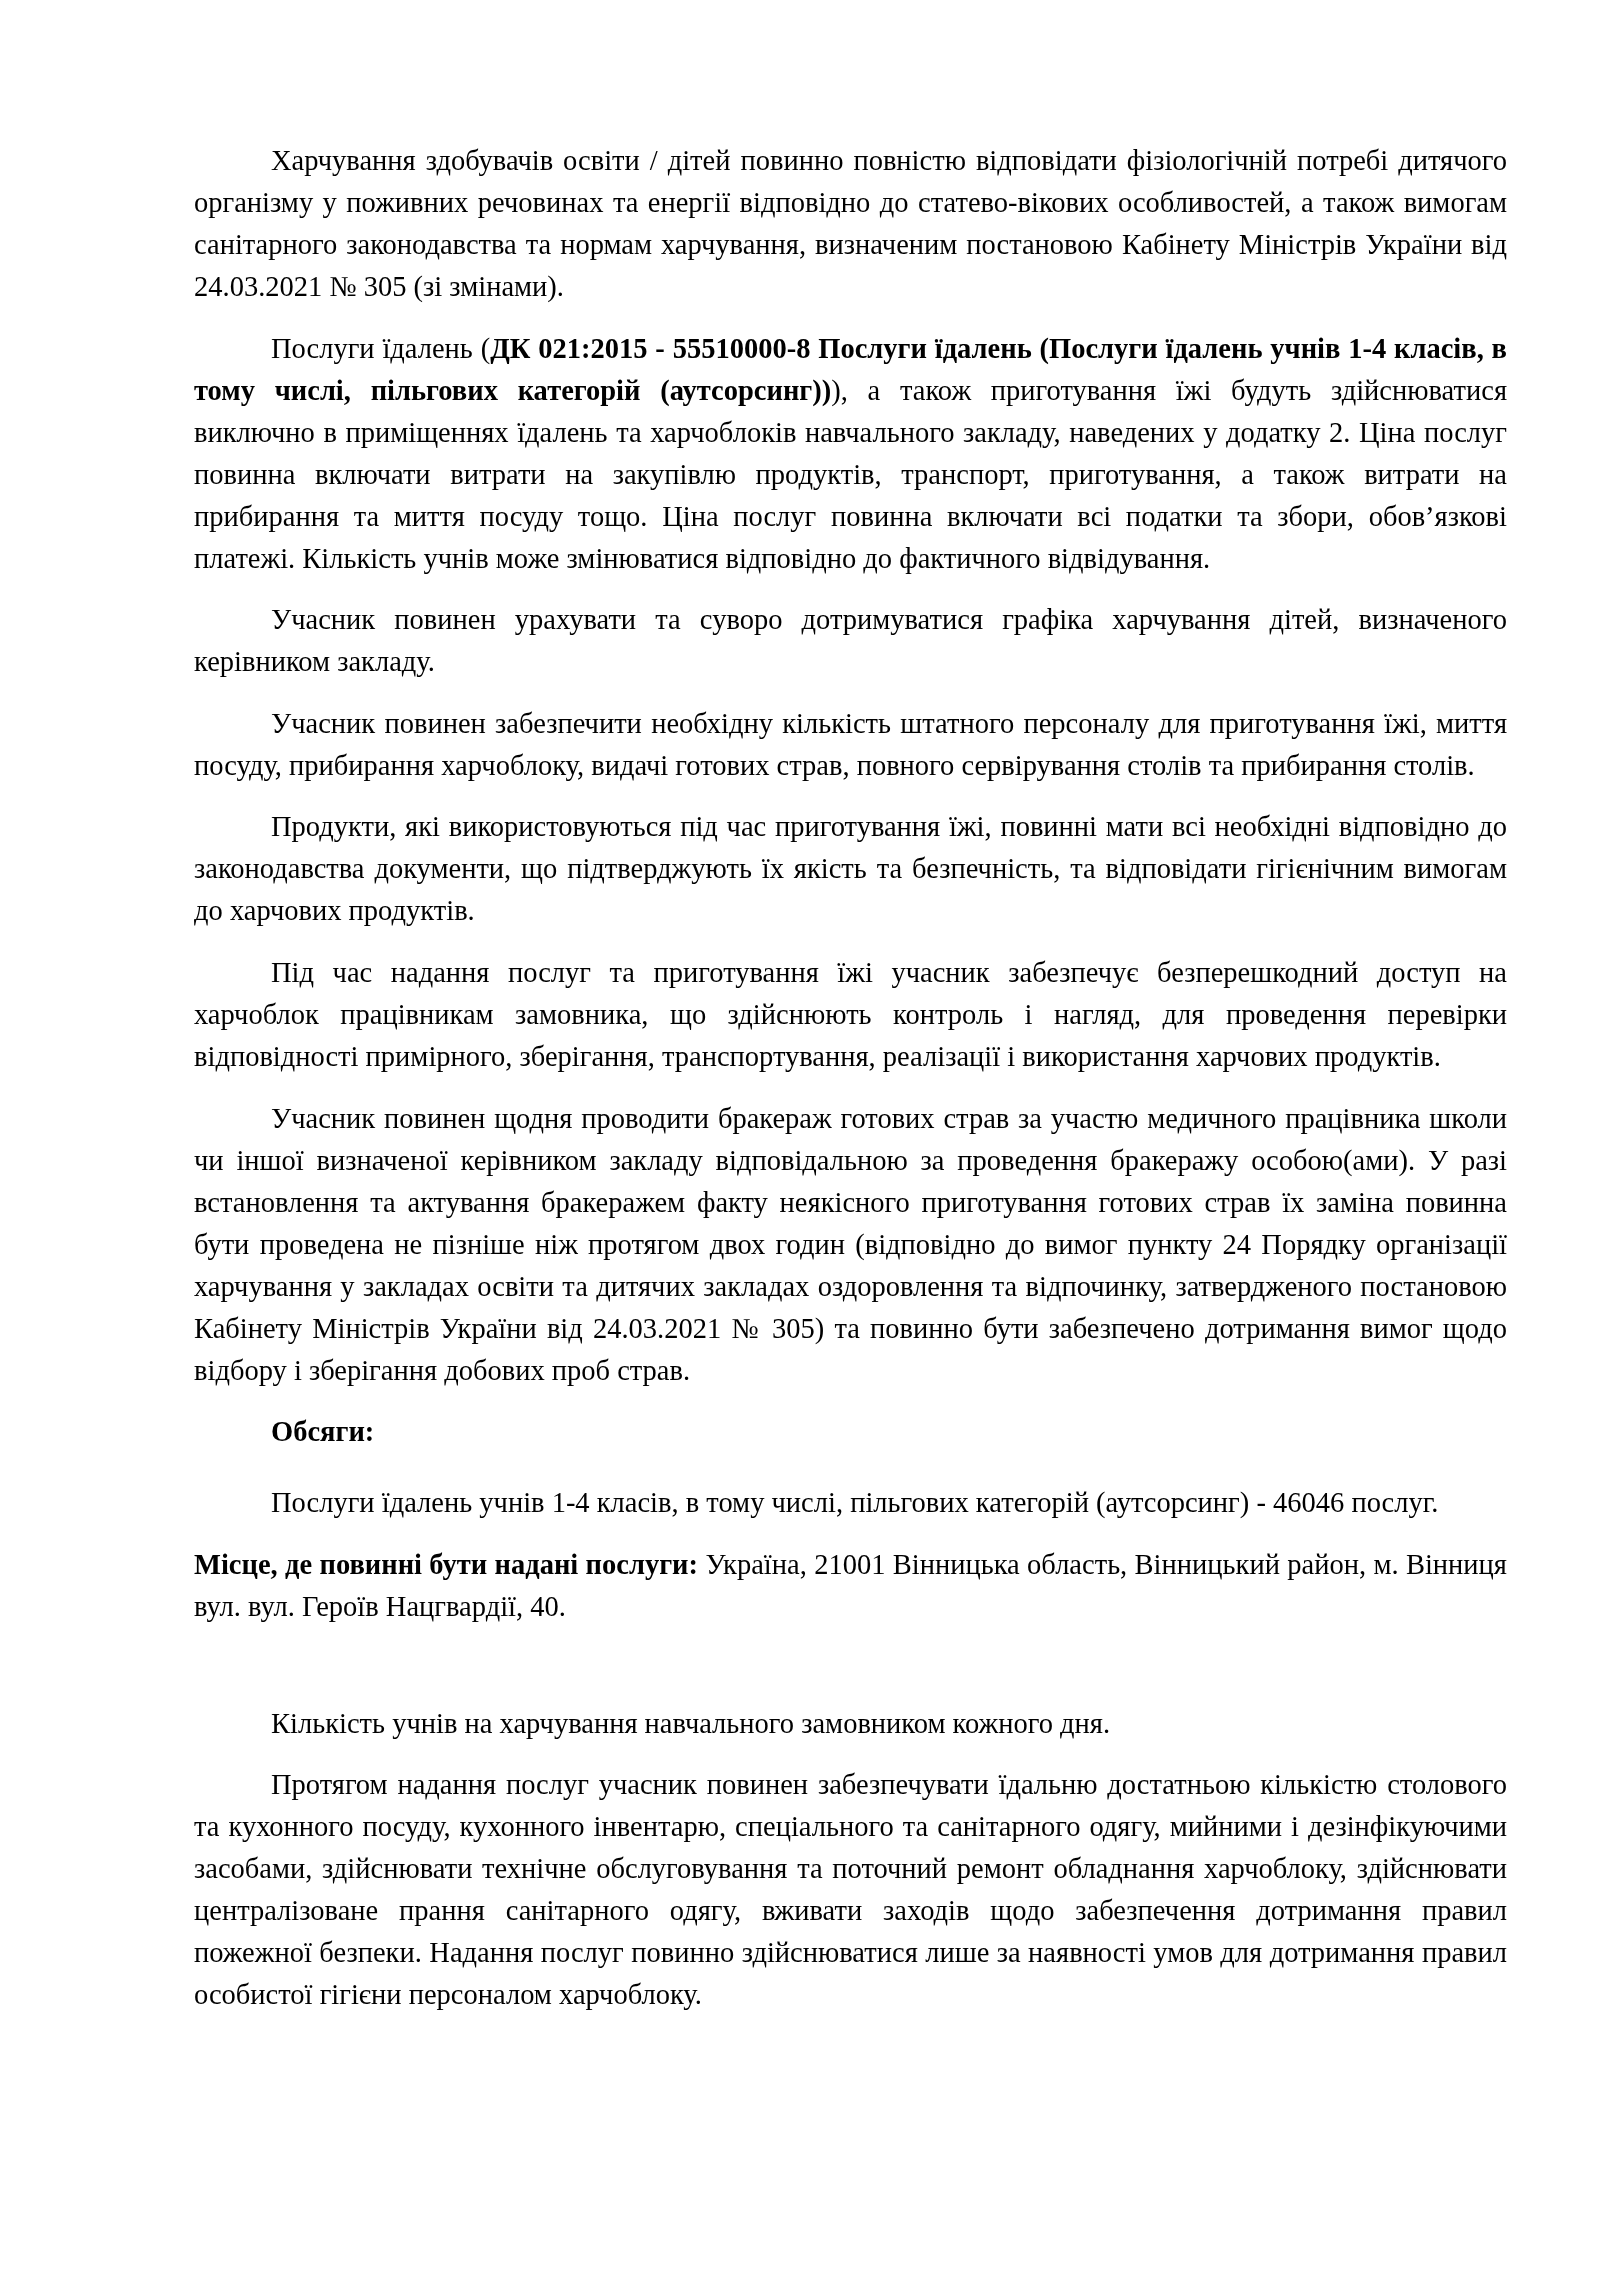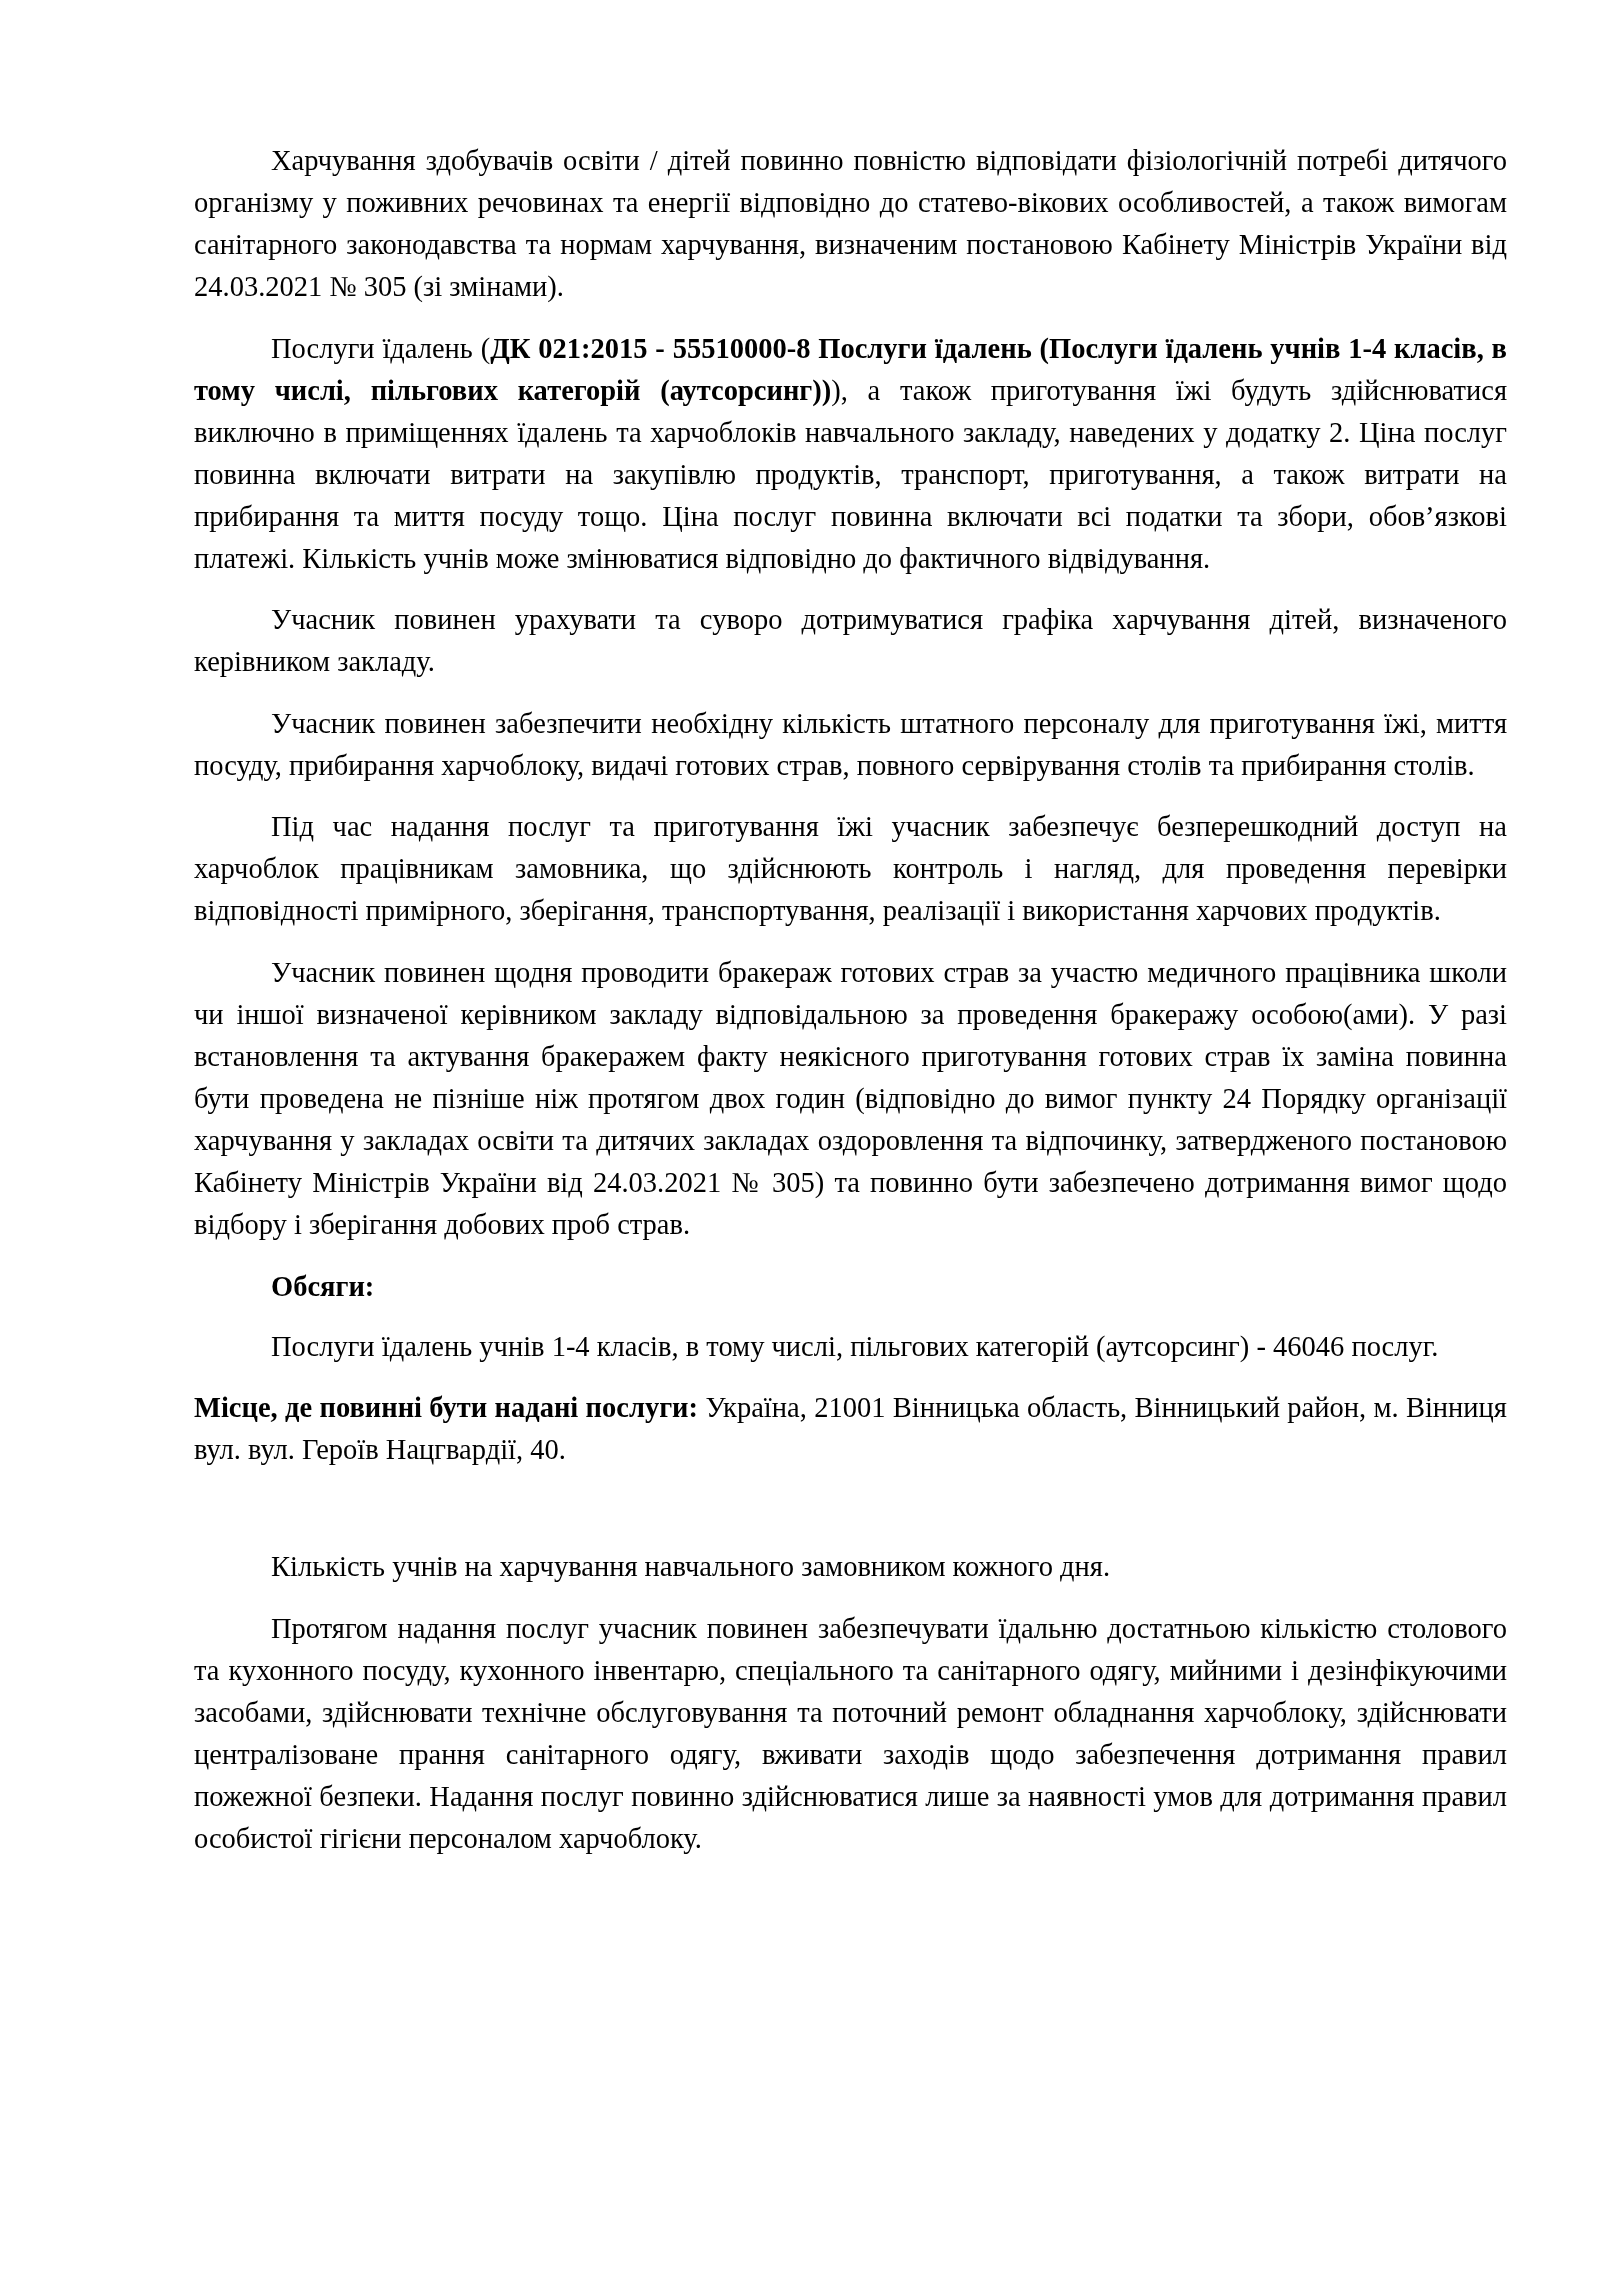--- a/index.html
+++ b/index.html
@@ -24,41 +24,42 @@
     color: #000000;
   }
   .p {
     margin: 0 0 19.6px 0;
     text-align: justify;
     text-indent: 77px;
   }
   .p.noindent { text-indent: 0; }
   .b { font-weight: bold; }
   .heading {
-    margin: 0 0 18px 0;
+    margin: 0 0 29px 0;
     text-indent: 77px;
     font-weight: bold;
     font-family: Liberation Serif, serif;
   }
   .gap-large { margin-bottom: 75px; }
 </style>
 </head>
 <body>
 
 <div class="page">
 
   <p class="p">Харчування здобувачів освіти / дітей повинно повністю відповідати фізіологічній потребі дитячого організму у поживних речовинах та енергії відповідно до статево-вікових особливостей, а також вимогам санітарного законодавства та нормам харчування, визначеним постановою Кабінету Міністрів України від 24.03.2021 № 305 (зі змінами).</p>
 
 
   <p class="p"><span>Послуги їдалень  (</span><span class="b">ДК 021:2015 - 55510000-8 Послуги їдалень (Послуги їдалень учнів 1-4 класів, в тому числі, пільгових категорій (аутсорсинг))</span><span>), а також приготування їжі будуть здійснюватися виключно в приміщеннях їдалень та харчоблоків навчального закладу, наведених у додатку 2. Ціна послуг повинна включати  витрати на закупівлю продуктів, транспорт, приготування, а також витрати на прибирання та миття посуду тощо. Ціна послуг повинна включати всі податки та збори, обов’язкові платежі. Кількість учнів може змінюватися відповідно до фактичного відвідування.</span></p>
 
   <p class="p">Учасник повинен урахувати та суворо дотримуватися графіка харчування дітей, визначеного керівником закладу.</p>
 
   <p class="p">Учасник повинен забезпечити необхідну кількість штатного персоналу для приготування їжі, миття посуду, прибирання харчоблоку, видачі готових страв, повного сервірування столів та прибирання столів.</p>
 
+  <p class="p">Продукти, які використовуються під час приготування їжі, повинні мати всі необхідні відповідно до законодавства документи, що підтверджують їх якість та безпечність, та відповідати гігієнічним вимогам до харчових продуктів.</p>
 
   <p class="p">Під час надання послуг та приготування їжі учасник забезпечує безперешкодний доступ на харчоблок працівникам замовника, що здійснюють контроль і нагляд, для проведення перевірки відповідності примірного, зберігання, транспортування, реалізації і використання харчових продуктів.</p>
 
   <p class="p">Учасник повинен щодня проводити бракераж готових страв за участю медичного працівника школи чи іншої визначеної керівником закладу відповідальною за проведення бракеражу особою(ами). У разі встановлення та актування бракеражем факту неякісного приготування готових страв їх заміна повинна бути проведена не пізніше ніж протягом двох годин (відповідно до вимог пункту 24 Порядку організації харчування у закладах освіти та дитячих закладах оздоровлення та відпочинку, затвердженого постановою Кабінету Міністрів України від 24.03.2021 № 305) та повинно бути забезпечено дотримання вимог щодо відбору і зберігання добових проб страв.</p>
 
   <p class="heading">Обсяги:</p>
 
   <p class="p">Послуги їдалень учнів 1-4 класів, в тому числі, пільгових категорій (аутсорсинг) -  46046 послуг.</p>
 
   <p class="p noindent gap-large"><span class="b">Місце, де повинні бути  надані послуги:</span><span> Україна, 21001 Вінницька область, Вінницький район, м. Вінниця вул. вул. Героїв Нацгвардії, 40.</span></p>

